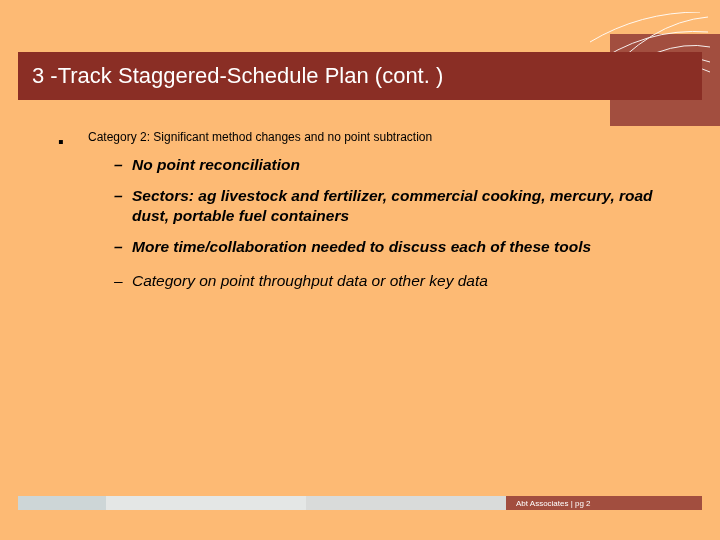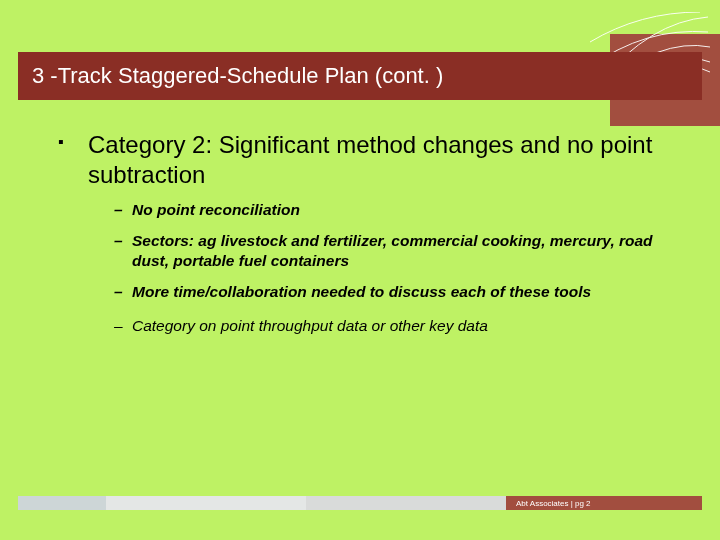--- a/index.html
+++ b/index.html
@@ -1,17 +1,17 @@
 <!DOCTYPE html>
 <html><head>
 <meta charset="utf-8">
 <style>
   * { box-sizing: border-box; margin: 0; padding: 0; }
   html, body { width: 720px; height: 540px; font-family: Arial, Helvetica, sans-serif; background: #fff; }
-  .slide { position: relative; width: 720px; height: 540px; background: #bef264; overflow: hidden; }
+  .slide { position: relative; width: 720px; height: 540px; background: #fdba74; overflow: hidden; }
 
   
   .hdr-band {
     position: absolute;
     top: 52px;
     left: 18px;
     width: 684px;
     height: 48px;
     background: #8a2e25;
     display: flex;
@@ -45,21 +45,21 @@
     position: absolute;
     top: 130px;
     left: 58px;
     width: 620px;
     color: #000;
   }
   .blk { margin-bottom: 10px; }
   .lvl1 {
     position: relative;
     padding-left: 30px;
-    font-size: 24px;
+    font-size: 12px;
     line-height: 1.25;
     margin-bottom: 8px;
   }
   .lvl1::before {
     content: "\25AA";
     position: absolute;
     left: 0;
     top: 2px;
     font-size: 16px;
     color: #000;

